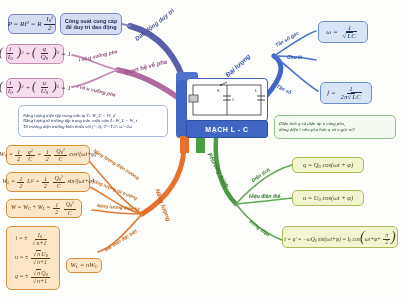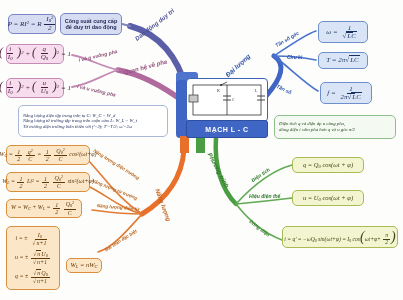--- a/index.html
+++ b/index.html
@@ -268,25 +268,20 @@
   <div class="node ltblue formula" style="left:318px;top:21px;width:50px;height:22px;font-size:7px;">
     <span>
       <i>ω</i> =
       <span class="frac">
           <span class="num">1</span>
         <span class="den"><span class="rad">√</span><span class="sqrt"><i>LC</i></span></span>
         </span>
     </span>
   </div>
 
-  <div class="node ltblue formula" style="left:318px;top:52px;width:50px;height:17px;font-size:7px;">
-    <span>
-      <i>T</i> = 2<i>π</i><span class="rad">√</span><span class="sqrt"><i>LC</i></span>
-    </span>
-  </div>
 
   <div class="node ltblue formula" style="left:320px;top:82px;width:52px;height:22px;font-size:7px;">
     <span>
       <i>f</i> =
       <span class="frac">
           <span class="num">1</span>
         <span class="den">2<i>π</i><span class="rad">√</span><span class="sqrt"><i>LC</i></span></span>
         </span>
     </span>
   </div>

